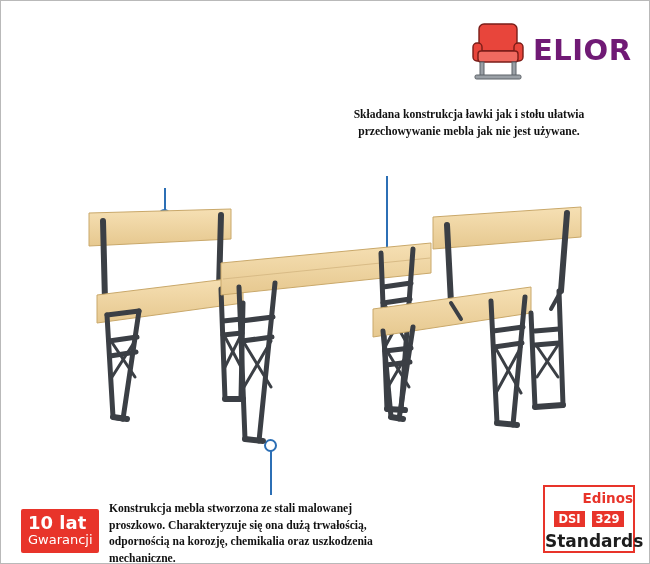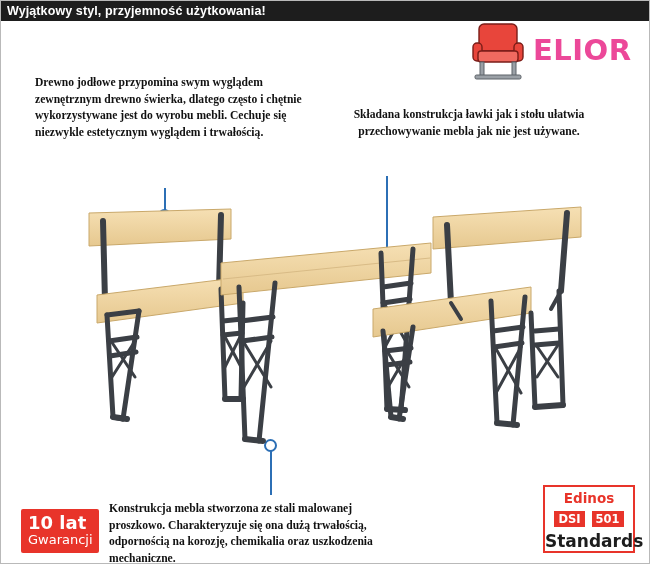--- a/index.html
+++ b/index.html
@@ -53,21 +53,21 @@
     top: 0;
     width: 54px;
     height: 58px;
   }
   #logo-text {
     position: absolute;
     left: 92px;
     top: 10px;
     font-size: 29px;
     font-weight: bold;
-    color: #ec4899;
+    color: #701a75;
     letter-spacing: 0.5px;
     font-family: "DejaVu Sans", sans-serif;
     text-align: right;
   }
   
   .callout {
     position: absolute;
     color: #111111;
     font-size: 11.6px;
     line-height: 16.5px;
@@ -142,21 +142,21 @@
     height: 68px;
     border: 2px solid #e8342a;
     box-sizing: border-box;
     background: #ffffff;
   }
   #edinos-name {
     position: absolute;
     left: 0;
     top: 3px;
     width: 88px;
-    text-align: center;
+    text-align: right;
     color: #e8342a;
     font-size: 13.5px;
     font-weight: bold;
     font-family: "DejaVu Sans", sans-serif;
   }
   #edinos-code-row {
     position: absolute;
     left: 0;
     top: 24px;
     width: 88px;
@@ -191,36 +191,34 @@
     top: 190px;
     width: 540px;
     height: 300px;
   }
 </style>
 </head>
 <body>
 
 <div id="page">
 
-  <div id="header-banner">Wyjątkowy styl, przyjemność użytkowania!</div>
 
   <div id="logo-block">
     <svg id="logo-chair" viewBox="0 0 54 58">
       <rect x="8" y="1" width="38" height="27" rx="5" fill="#e8453b" stroke="#7a1d18" stroke-width="1.4"></rect>
       <rect x="2" y="20" width="9" height="18" rx="4" fill="#e8453b" stroke="#7a1d18" stroke-width="1.4"></rect>
       <rect x="43" y="20" width="9" height="18" rx="4" fill="#e8453b" stroke="#7a1d18" stroke-width="1.4"></rect>
       <rect x="7" y="28" width="40" height="11" rx="3" fill="#f06a60" stroke="#7a1d18" stroke-width="1.4"></rect>
       <rect x="9" y="39" width="4" height="14" fill="#9aa0a6" stroke="#5c6268" stroke-width="1"></rect>
       <rect x="41" y="39" width="4" height="14" fill="#9aa0a6" stroke="#5c6268" stroke-width="1"></rect>
       <rect x="4" y="52" width="46" height="4" rx="1.5" fill="#9aa0a6" stroke="#5c6268" stroke-width="1"></rect>
     </svg>
     <div id="logo-text">ELIOR</div>
   </div>
 
-  <div class="callout" id="callout-wood"> Drewno jodłowe przypomina swym wyglądem zewnętrznym drewno świerka, dlatego często i chętnie wykorzystywane jest do wyrobu mebli. Cechuje się niezwykle estetycznym wyglądem i trwałością.</div>
 
   <div class="callout" id="callout-folding">Składana konstrukcja ławki jak i stołu ułatwia przechowywanie mebla jak nie jest używane.</div>
 
   <div class="callout" id="callout-steel">Konstrukcja mebla stworzona ze stali malowanej proszkowo. Charakteryzuje się ona dużą trwałością, odpornością na korozję, chemikalia oraz uszkodzenia mechaniczne.</div>
 
   <div class="leader" style="left:163px; top:187px; width:2px; height:26px;"></div>
   <div class="leader" style="left:385px; top:175px; width:2px; height:88px;"></div>
   <div class="leader" style="left:269px; top:450px; width:2px; height:44px;"></div>
 
   <div class="dot" style="left:157px; top:208px;"></div>
@@ -327,18 +325,18 @@
 
   <div id="guarantee-badge">
     <div id="guarantee-line1">10 lat</div>
     <div id="guarantee-line2">Gwarancji</div>
   </div>
 
   <div id="edinos-badge">
     <div id="edinos-name">Edinos</div>
     <div id="edinos-code-row">
       <span class="edinos-code">DSI</span>
-      <span class="edinos-code">501</span>
+      <span class="edinos-code">329</span>
     </div>
     <div id="edinos-standards">Standards</div>
   </div>
 
 </div>
 
 </body></html>

